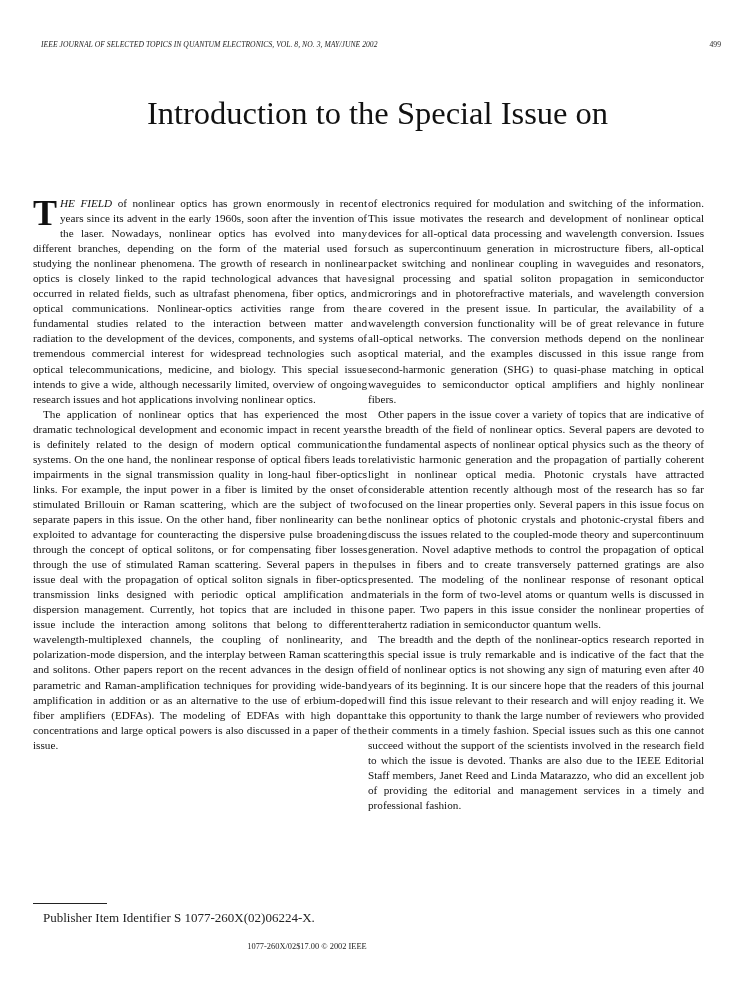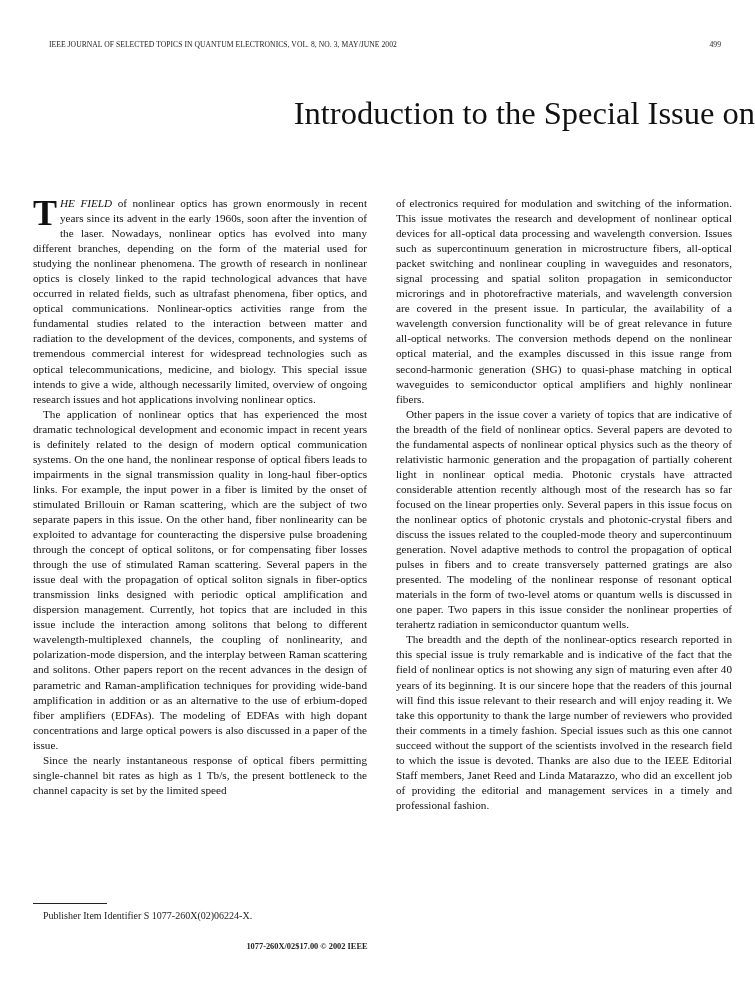--- a/index.html
+++ b/index.html
@@ -4,70 +4,69 @@
   <style>
     html, body { margin: 0; padding: 0; background: #ffffff; }
     body {
       width: 755px; height: 1000px; position: relative; overflow: hidden;
       font-family: "Liberation Serif", "DejaVu Serif", serif; color: #111;
     }
     .running-head {
       position: absolute; top: 40px; left: 33px; width: 688px;
       font-size: 7.6px; letter-spacing: 0.05px; color: #222;
     }
-    .running-head .journal { position: absolute; left: 16px; top: 0; }
+    .running-head .journal { position: absolute; left: 8px; top: 0; font-style: italic; }
     .running-head .page-no { position: absolute; right: 0; top: 0; }
     .title {
       position: absolute; top: 72px; left: 0; width: 755px;
-      text-align: right; font-size: 32.5px; line-height: 38px; color: #111;
+      text-align: center; font-size: 32.5px; line-height: 38px; color: #111;
       font-weight: normal;
     }
     .title span { display: block; }
     .col {
       position: absolute; top: 196px; width: 334px;
       font-size: 11.2px; line-height: 15.05px; text-align: justify;
       hyphens: manual;
     }
     .col.left { left: 33px; }
-    .col.right { left: 368px; width: 336px; margin-left: 28px; }
+    .col.right { left: 368px; width: 336px; }
     .col p { margin: 0; text-indent: 10px; }
     .col p.first { text-indent: 0; }
     .dropcap {
       float: left; font-size: 36px; line-height: 28px; font-weight: bold;
       margin: 3px 3px 0 0; padding: 0;
     }
     .smallcaps { font-variant: small-caps; font-style: italic; }
     .footnote-rule {
       position: absolute; top: 903px; left: 33px; width: 74px; height: 0;
       border-top: 1px solid #222;
     }
     .footnote {
-      position: absolute; top: 910px; left: 43px; font-size: 10px; color: #222;
+      position: absolute; top: 910px; left: 43px; font-size: 13px; color: #222;
     }
     .copyright {
       position: absolute; top: 942px; left: 0; width: 614px; text-align: center;
-      font-size: 8.4px; color: #222; font-weight: bold;
+      font-size: 8.4px; color: #222;
     }
   </style>
 </head>
 <body>
 
 <div class="running-head">
   <span class="journal">IEEE JOURNAL OF SELECTED TOPICS IN QUANTUM ELECTRONICS, VOL. 8, NO. 3, MAY/JUNE 2002</span>
   <span class="page-no">499</span>
 </div>
 
 <h1 class="title">
   <span>Introduction to the Special Issue on</span>
 </h1>
 
 <div class="col left">
   <p class="first"><span class="dropcap">T</span><span class="smallcaps">HE FIELD</span><span> of nonlinear optics has grown enormously in recent years since its advent in the early 1960s, soon after the invention of the laser. Nowadays, nonlinear optics has evolved into many different branches, depending on the form of the material used for studying the nonlinear phenomena. The growth of research in nonlinear optics is closely linked to the rapid technological advances that have occurred in related fields, such as ultrafast phenomena, fiber optics, and optical communications. Nonlinear-optics activities range from the fundamental studies related to the interaction between matter and radiation to the development of the devices, components, and systems of tremendous commercial interest for widespread technologies such as optical telecommunications, medicine, and biology. This special issue intends to give a wide, although necessarily limited, overview of ongoing research issues and hot applications involving nonlinear optics.</span></p>
   <p>The application of nonlinear optics that has experienced the most dramatic technological development and economic impact in recent years is definitely related to the design of modern op­tical communication systems. On the one hand, the nonlinear re­sponse of optical fibers leads to impairments in the signal trans­mission quality in long-haul fiber-optics links. For example, the input power in a fiber is limited by the onset of stimulated Bril­louin or Raman scattering, which are the subject of two sepa­rate papers in this issue. On the other hand, fiber nonlinearity can be exploited to advantage for counteracting the dispersive pulse broadening through the concept of optical solitons, or for compensating fiber losses through the use of stimulated Raman scattering. Several papers in the issue deal with the propagation of optical soliton signals in fiber-optics transmission links de­signed with periodic optical amplification and dispersion man­agement. Currently, hot topics that are included in this issue include the interaction among solitons that belong to different wavelength-multiplexed channels, the coupling of nonlinearity, and polarization-mode dispersion, and the interplay between Raman scattering and solitons. Other papers report on the recent advances in the design of parametric and Raman-amplification techniques for providing wide-band amplification in addition or as an alternative to the use of erbium-doped fiber amplifiers (EDFAs). The modeling of EDFAs with high dopant concentra­tions and large optical powers is also discussed in a paper of the issue.</p>
-  <p>Since the nearly instantaneous response of optical fibers permitting single-channel bit rates as high as 1 Tb/s, the present bottleneck to the channel capacity is set by the limited speed</p>
 </div>
 
 <div class="col right">
   <p class="first">of electronics required for modulation and switching of the information. This issue motivates the research and development of nonlinear optical devices for all-optical data processing and wavelength conversion. Issues such as supercontinuum generation in microstructure fibers, all-optical packet switching and nonlinear coupling in waveguides and resonators, signal processing and spatial soliton propagation in semiconductor microrings and in photorefractive materials, and wavelength conversion are covered in the present issue. In particular, the availability of a wavelength conversion functionality will be of great relevance in future all-optical networks. The conversion methods depend on the nonlinear optical material, and the examples discussed in this issue range from second-harmonic generation (SHG) to quasi-phase matching in optical wave­guides to semiconductor optical amplifiers and highly nonlinear fibers.</p>
   <p>Other papers in the issue cover a variety of topics that are indicative of the breadth of the field of nonlinear op­tics. Several papers are devoted to the fundamental aspects of nonlinear optical physics such as the theory of relativistic harmonic generation and the propagation of partially coherent light in nonlinear optical media. Photonic crystals have at­tracted considerable attention recently although most of the research has so far focused on the linear properties only. Several papers in this issue focus on the nonlinear optics of photonic crystals and photonic-crystal fibers and discuss the issues related to the coupled-mode theory and supercontinuum generation. Novel adaptive methods to control the propagation of optical pulses in fibers and to create transversely patterned gratings are also presented. The modeling of the nonlinear response of resonant optical materials in the form of two-level atoms or quantum wells is discussed in one paper. Two pa­pers in this issue consider the nonlinear properties of terahertz radiation in semiconductor quantum wells.</p>
   <p>The breadth and the depth of the nonlinear-optics research re­ported in this special issue is truly remarkable and is indicative of the fact that the field of nonlinear optics is not showing any sign of maturing even after 40 years of its beginning. It is our sincere hope that the readers of this journal will find this issue relevant to their research and will enjoy reading it. We take this opportunity to thank the large number of reviewers who pro­vided their comments in a timely fashion. Special issues such as this one cannot succeed without the support of the scientists in­volved in the research field to which the issue is devoted. Thanks are also due to the IEEE Editorial Staff members, Janet Reed and Linda Matarazzo, who did an excellent job of providing the editorial and management services in a timely and professional fashion.</p>
 </div>
 
 <div class="footnote-rule"></div>
 <div class="footnote">Publisher Item Identifier S 1077-260X(02)06224-X.</div>

